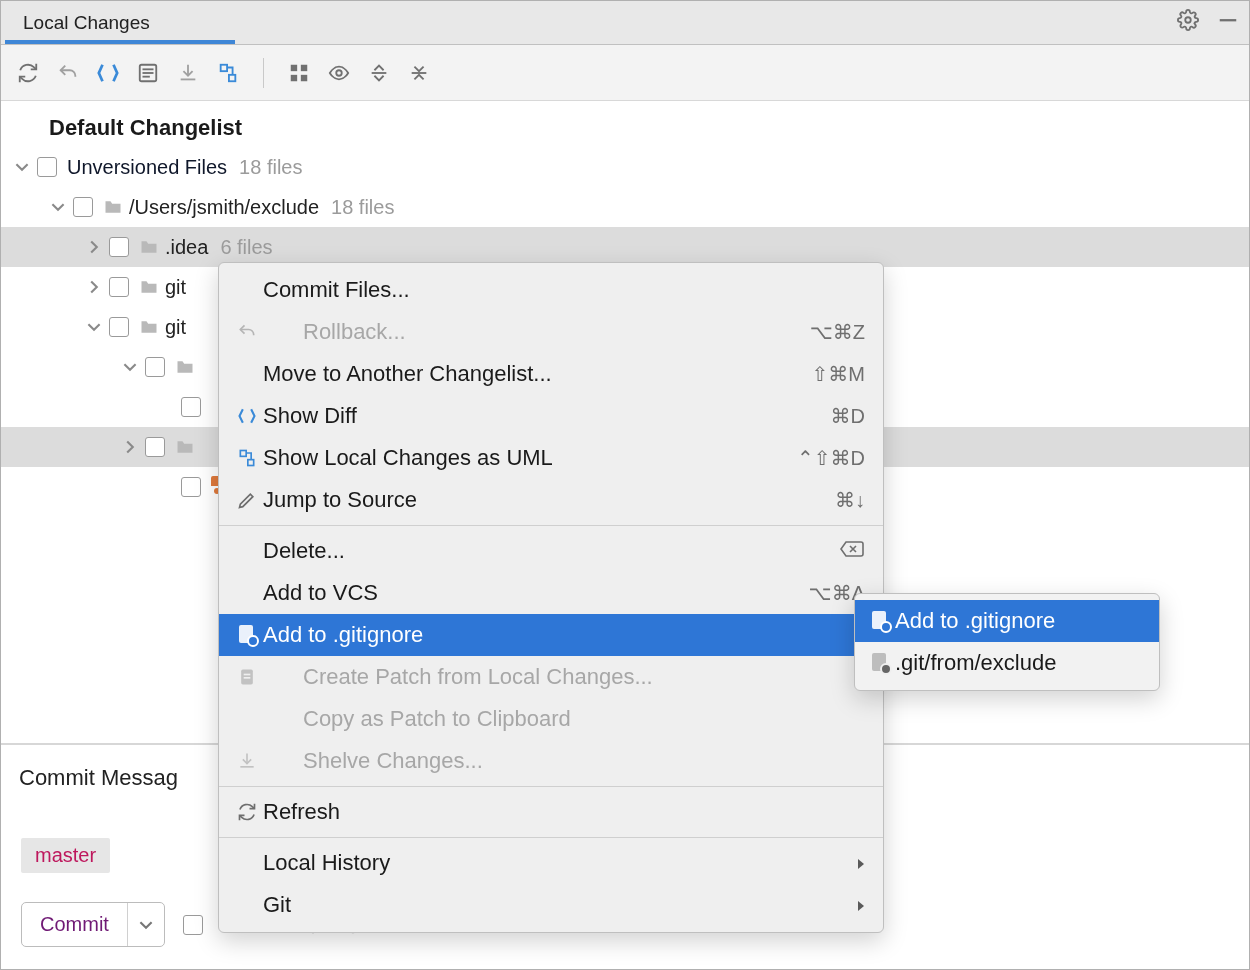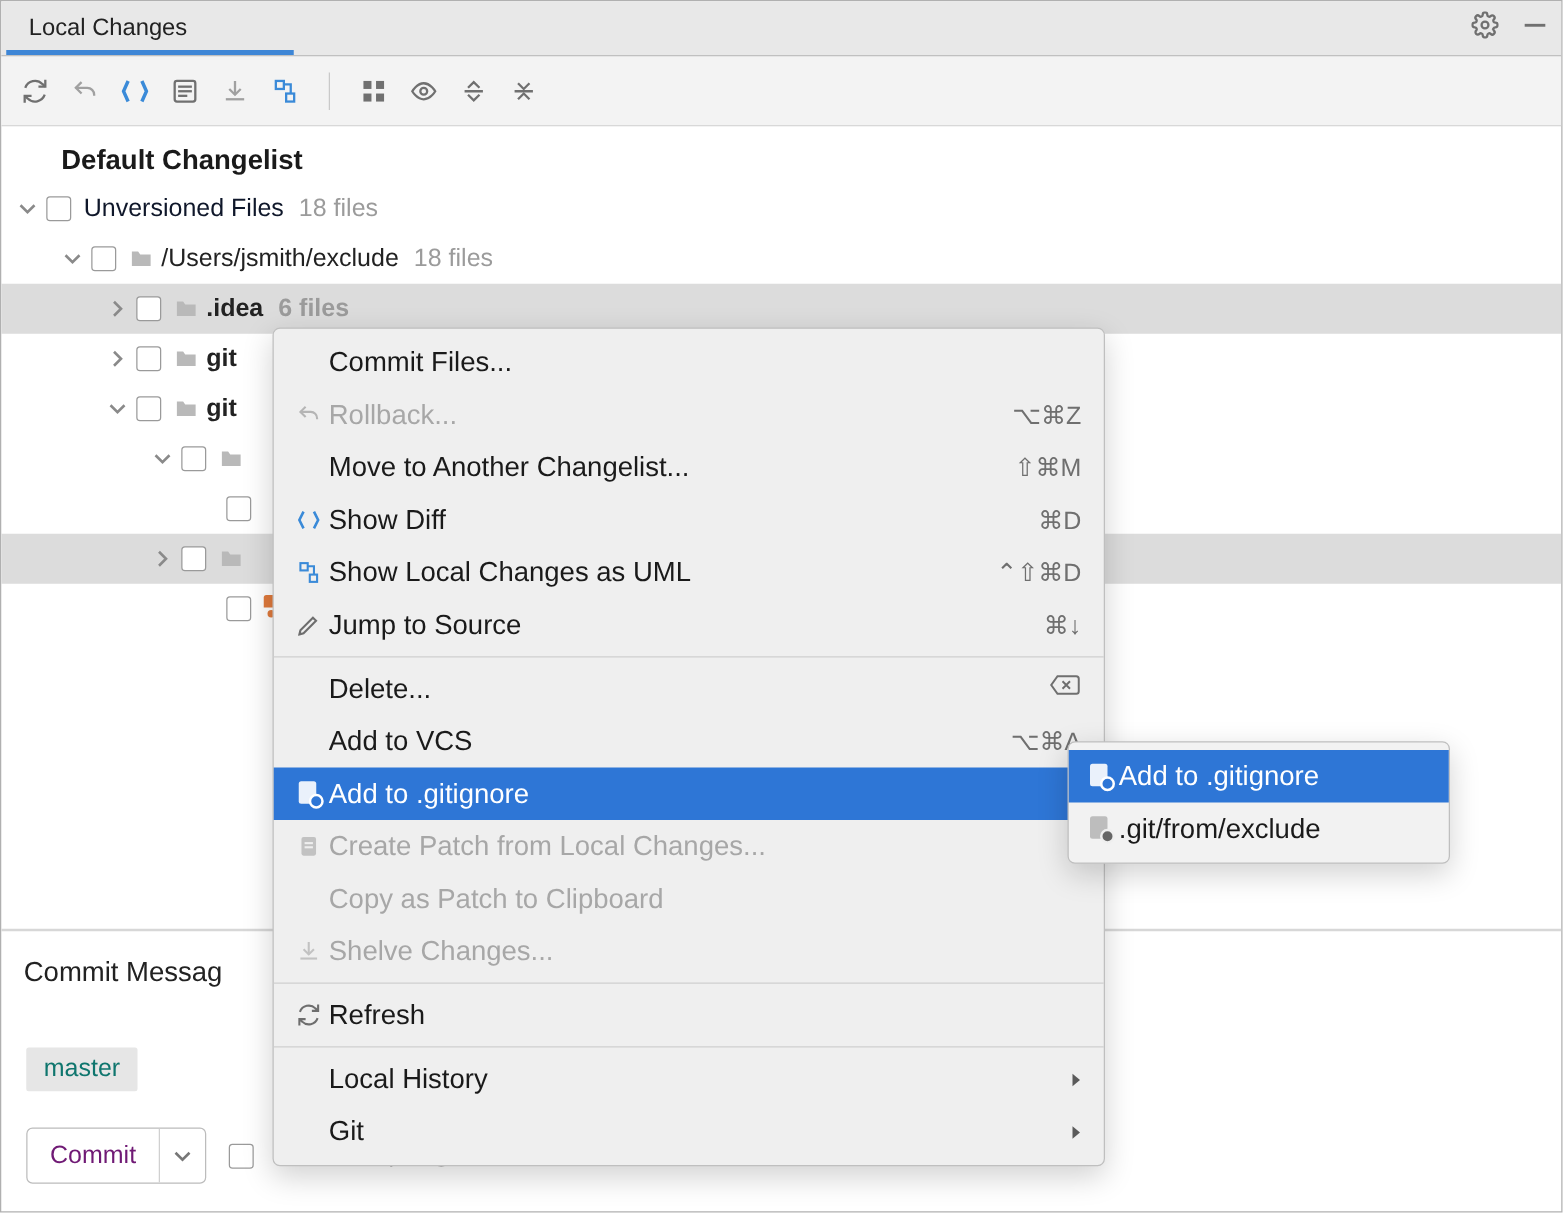--- a/index.html
+++ b/index.html
@@ -78,21 +78,21 @@
     display: flex;
     align-items: center;
     height: 40px;
     padding-left: 18px;
     gap: 6px;
     white-space: nowrap;
   }
   .row.selected { background: #dcdcdc; }
   .indent-1 { padding-left: 12px; }
   .indent-2 { padding-left: 48px; }
-  .indent-3 { padding-left: 84px; font-weight: bold; }
+  .indent-3 { padding-left: 84px; }
   .indent-4 { padding-left: 120px; }
   .indent-5 { padding-left: 156px; }
   .twisty {
     width: 18px; height: 18px; display:flex; align-items:center; justify-content:center;
     color: #8a8a8a;
   }
   .chk {
     width: 20px; height: 20px; border: 1.5px solid #9a9a9a; border-radius: 3px; background: #fff;
     margin-right: 4px;
   }
@@ -131,21 +131,21 @@
     color: #222;
   }
   .branch-chip {
     position: absolute;
     left: 20px;
     bottom: 96px;
     background: #e6e6e6;
     padding: 6px 14px;
     border-radius: 2px;
     font-size: 20px;
-    color: #0f766e;
+    color: #be185d;
   }
   .commit-row {
     position: absolute;
     left: 20px;
     bottom: 22px;
     display: flex;
     align-items: center;
     gap: 18px;
   }
   .commit-btn {
@@ -189,21 +189,21 @@
     padding: 0 18px 0 12px;
   }
   .context-menu .icon-slot {
     width: 32px;
     display:flex; align-items:center; justify-content:center;
     color: #6e6e6e;
   }
   .context-menu .spacer { flex: 1; }
   .context-menu .shortcut { color: #6f6f6f; font-size: 20px; }
   .context-menu .sep-line { height:1px; background:#cfcfcf; margin: 4px 0; }
-  .context-menu .disabled { color: #a7a7a7; }
+  .context-menu .disabled { color: #a7a7a7; gap: 40px; }
   .context-menu .highlight { background: #2e76d6; color: #fff; }
   .context-menu .arrow-r {
     color: inherit;
   }
   .submenu {
     position: absolute;
     top: 592px;
     left: 853px;
     width: 306px;
     background: #f2f2f2;

